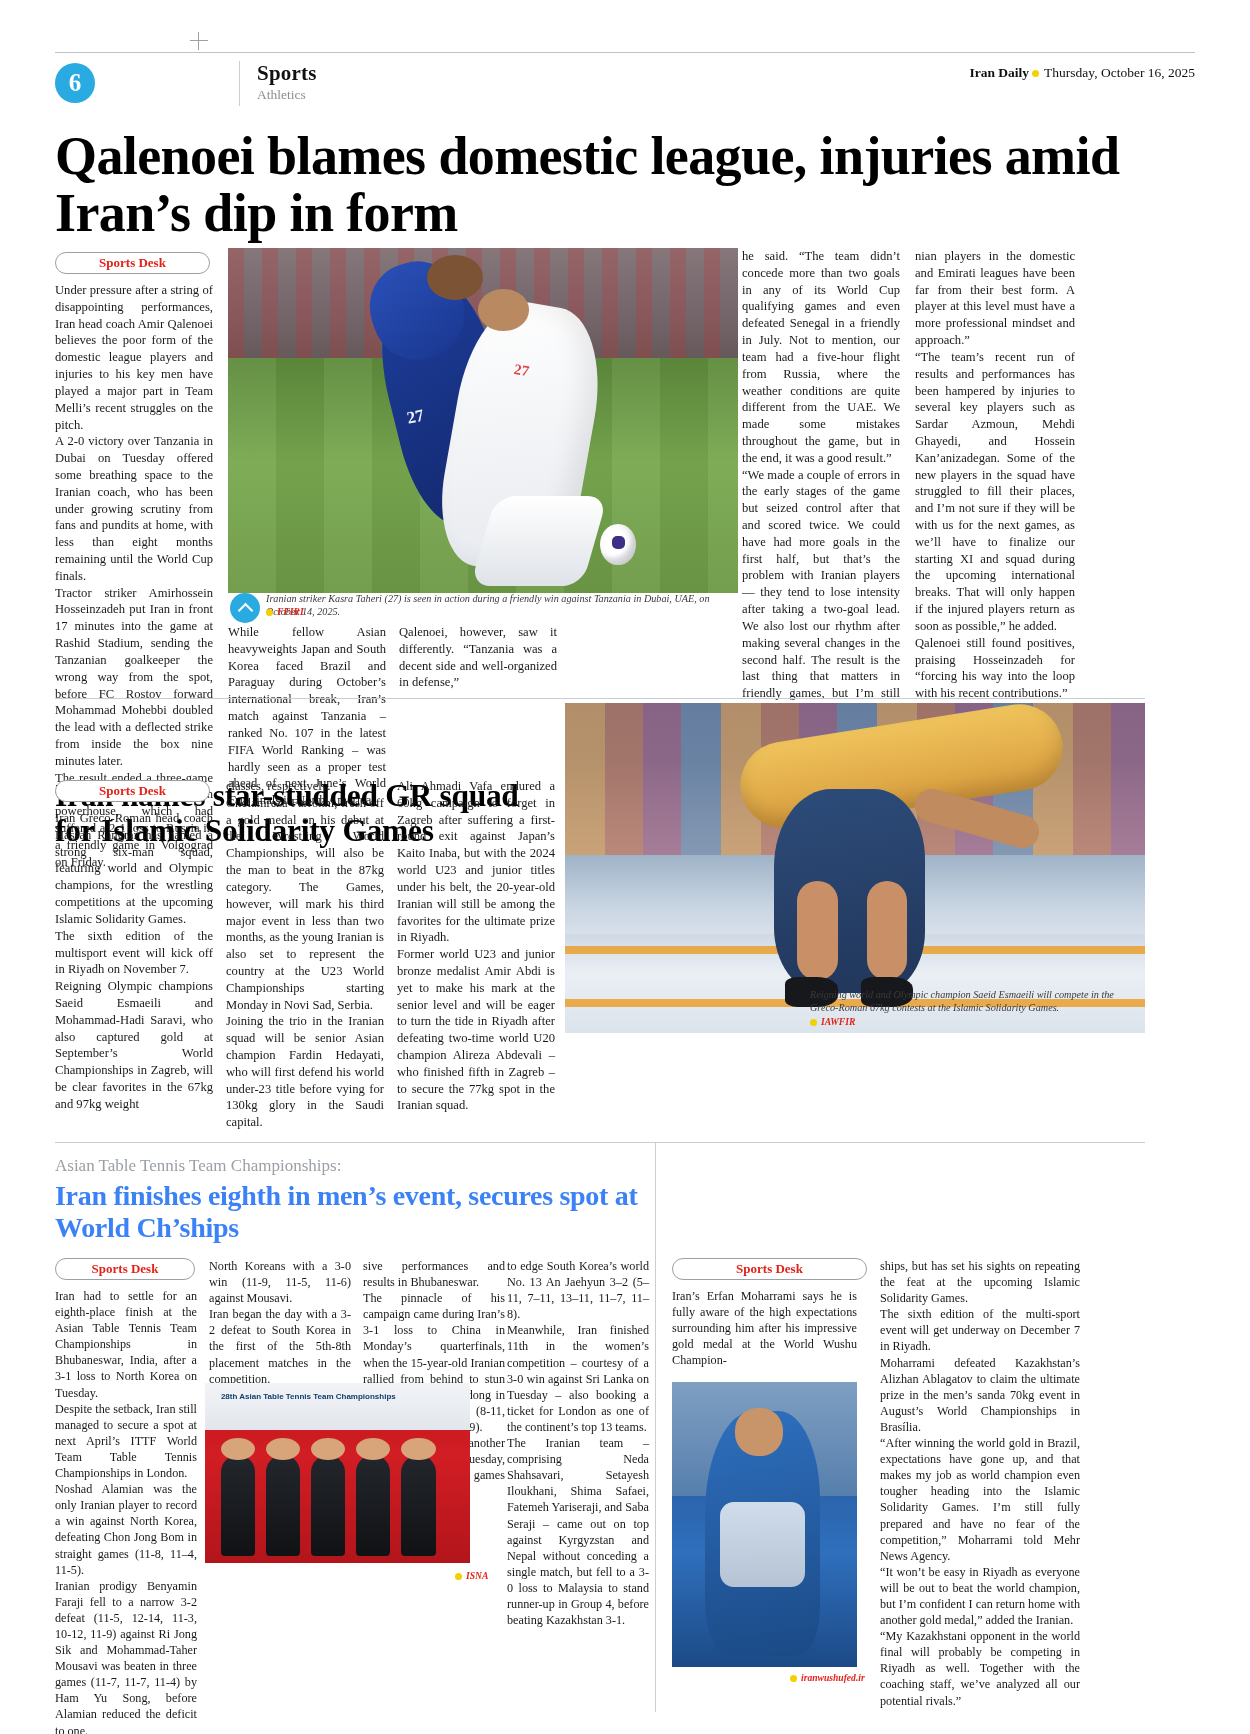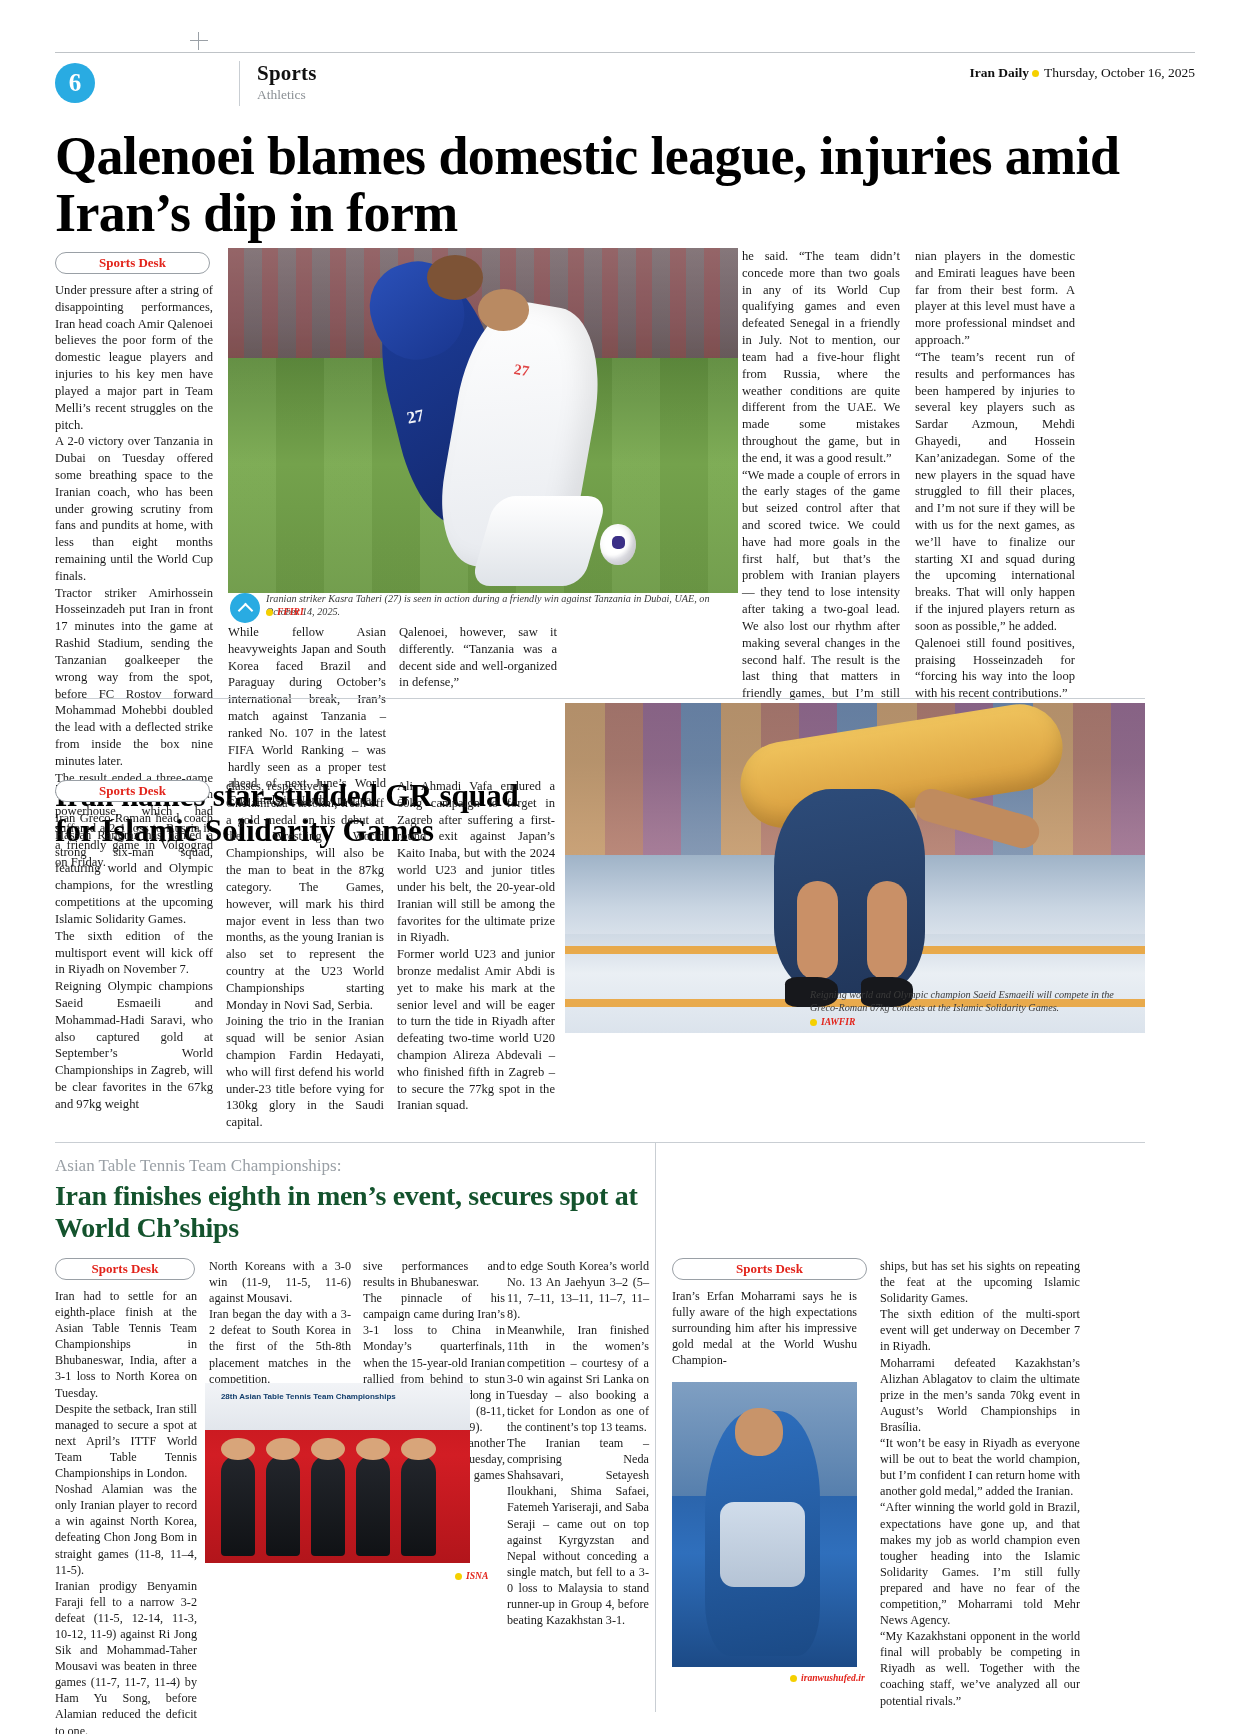--- a/index.html
+++ b/index.html
@@ -44,21 +44,21 @@
              font-family:"Liberation Serif", serif; font-weight:700;
              font-size:54px; line-height:1.06; letter-spacing:-0.6px; color:#000; }
   .hl-2 { position:absolute; left:55px; top:778px; width:500px;
           font-family:"Liberation Serif", serif; font-weight:700;
           font-size:31.5px; line-height:1.12; letter-spacing:-0.3px; color:#000; }
   .kicker { position:absolute; left:55px; top:1156px; width:620px;
             font-family:"Liberation Serif", serif; font-weight:400;
             font-size:17px; color:#9aa0a6; }
   .hl-3 { position:absolute; left:55px; top:1180px; width:620px;
           font-family:"Liberation Serif", serif; font-weight:700;
-          font-size:28px; line-height:1.16; letter-spacing:-0.3px; color:#14532d; }
+          font-size:28px; line-height:1.16; letter-spacing:-0.3px; color:#3b82f6; }
   .hl-4 { position:absolute; left:672px; top:1152px; width:470px;
           font-family:"Liberation Serif", serif; font-weight:700;
           font-size:28px; line-height:1.18; letter-spacing:-0.3px; color:#000; }
 
   
   .byline { position:absolute; height:22px; border:1px solid #9aa0a6;
             border-radius:12px; background:#fff;
             display:flex; align-items:center; justify-content:center;
             font-family:"Liberation Serif", serif; font-weight:700;
             font-size:13px; color:#e2231a; }
@@ -335,22 +335,22 @@
 
   <div class="byline" style="left:672px; top:1258px; width:195px;">
     <span>Sports Desk</span>
   </div>
 
   <div class="col sm" style="left:672px; top:1288px; width:185px; height:80px;">Iran’s Erfan Moharrami says he is fully aware of the high expectations surrounding him after his impressive gold medal at the World Wushu Champion-</div>
   <div class="col sm" style="left:880px; top:1258px; width:200px; height:420px;">
       <p>ships, but has set his sights on repeating the feat at the upcoming Islamic Solidarity Games.</p>
       <p>The sixth edition of the multi-sport event will get underway on December 7 in Riyadh.</p>
       <p>Moharrami defeated Kazakhstan’s Alizhan Ablagatov to claim the ultimate prize in the men’s sanda 70kg event in August’s World Championships in Brasília.</p>
+      <p>“After winning the world gold in Brazil, expectations have gone up, and that makes my job as world champion even tougher heading into the Islamic Solidarity Games. I’m still fully prepared and have no fear of the competition,” Moharrami told Mehr News Agency.</p>
       <p>“It won’t be easy in Riyadh as everyone will be out to beat the world champion, but I’m confident I can return home with another gold medal,” added the Iranian.</p>
-      <p>“After winning the world gold in Brazil, expectations have gone up, and that makes my job as world champion even tougher heading into the Islamic Solidarity Games. I’m still fully prepared and have no fear of the competition,” Moharrami told Mehr News Agency.</p>
       <p>“My Kazakhstani opponent in the world final will probably be competing in Riyadh as well. Together with the coaching staff, we’ve analyzed all our potential rivals.”</p>
     </div>
 
   <div class="photo ph-wushu" style="left:672px; top:1382px; width:185px; height:285px;">
     <div class="bgwall"></div>
     <div class="athlete"></div>
     <div class="face"></div>
     <div class="chest"></div>
   </div>
   <div class="credit" style="position:absolute; left:790px; top:1672px;">

